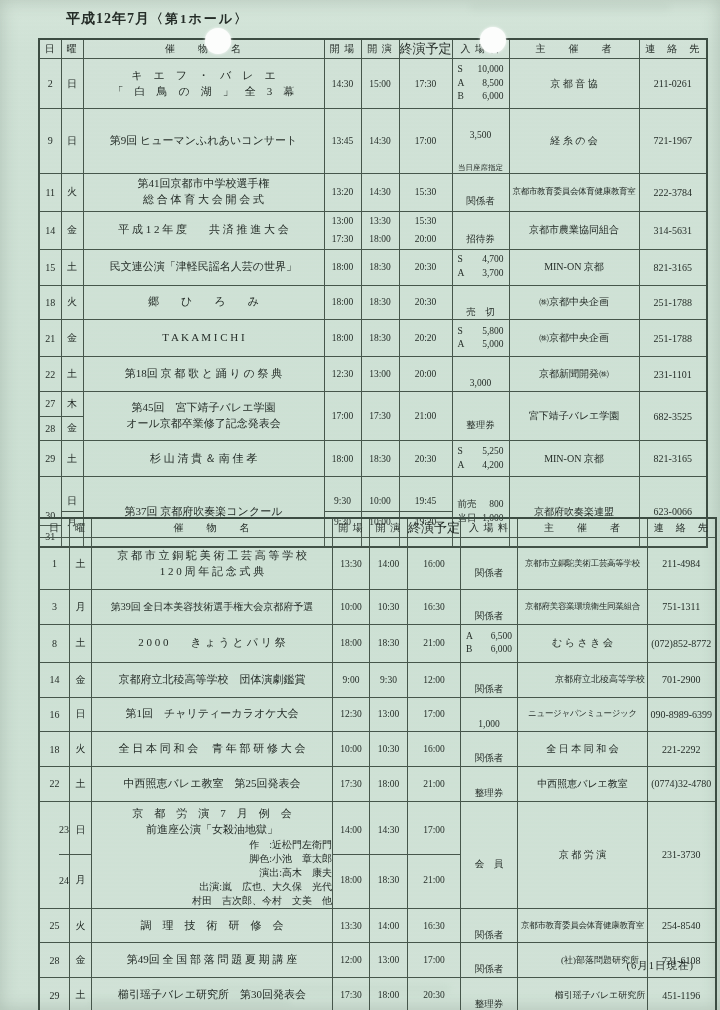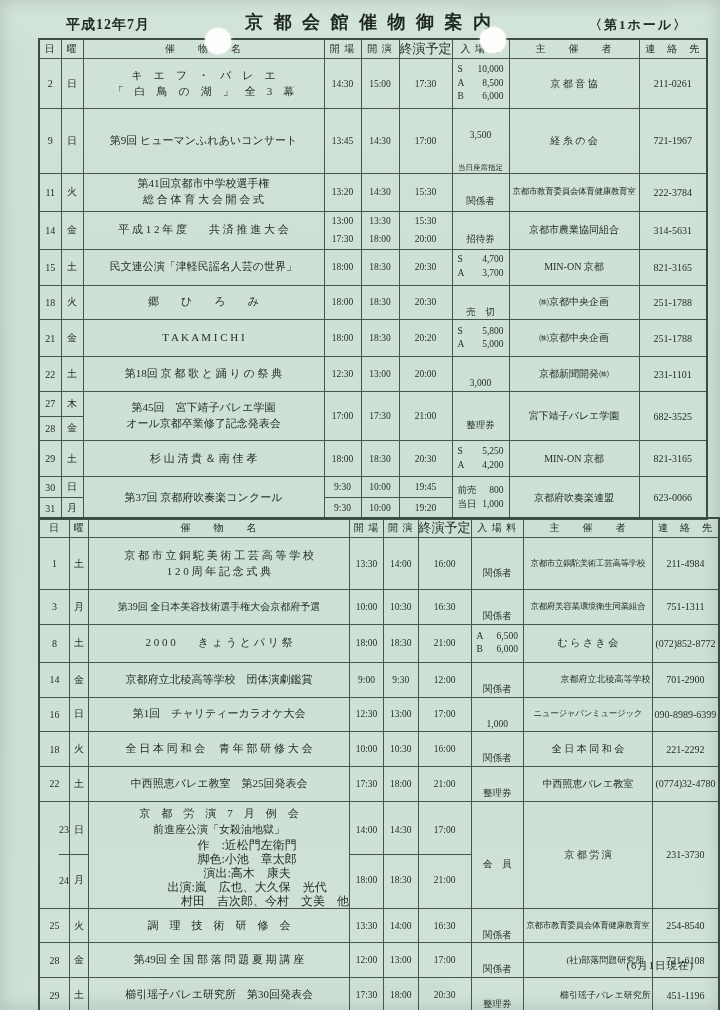--- a/index.html
+++ b/index.html
@@ -61,21 +61,21 @@
     color:#252d28;
   }
   th.c-head{font-size:10px;letter-spacing:1px;white-space:nowrap;}
   th.c-head-small{font-size:13px;letter-spacing:0;}
   td.day-cell,td.weekday-cell{font-size:10px;}
   td.event-cell{font-size:11px;}
   td.event-cell.long{font-size:10px;}
   td.event-cell.has-details{vertical-align:top;padding-top:4px;}
   .title-line{line-height:1.45;white-space:nowrap;}
   .detail-line{
-    font-size:12px;line-height:14px;text-align:center;
+    font-size:10px;line-height:14px;text-align:right;
     padding-left:56px;white-space:pre;
   }
   td.time-cell{font-size:9.5px;white-space:nowrap;}
   td.fee-cell{font-size:9.5px;}
   .fee-line{line-height:1.45;white-space:nowrap;margin-top:20px;}
   .fee-line.small{font-size:7.5px;line-height:1.3;}
   .fee-pair{
     display:flex;justify-content:space-between;align-items:center;
     padding:0 5px;line-height:1.45;white-space:nowrap;
   }
@@ -98,21 +98,20 @@
 
 <div class="scan">
   <div class="ghost g1"></div>
   <div class="ghost g2"></div>
   <div class="ghost g3"></div>
   <div class="hole hole1"></div>
   <div class="hole hole2"></div>
 
   <header class="page-head">
     <span class="era-date">平成12年7月</span>
-    <h1 class="page-title">京 都 会 館 催 物 御 案 内</h1>
     <span class="hall-label">〈第1ホール〉</span>
   </header>
 
   <div id="hall1-table" class="tbl-mount">
       <table class="sched">
         <colgroup>
           <col style="width: 22px;">
           <col style="width: 22px;">
           <col style="width: 241px;">
           <col style="width: 37px;">
@@ -342,21 +341,21 @@
               <div class="fee-pair">
                 <span>A</span>
                 <span>4,200</span>
               </div>
             </td>
             <td class="organizer-cell">MIN-ON 京都</td>
             <td class="contact-cell">821-3165</td>
           </tr>
           <tr style="height: 42px;">
             <td class="day-cell">
-              <div class="stack divided" style="height: 41px;">
+              <div class="stack divided" style="height: 41px; margin-top: 28px;">
                 <div class="sub">30</div>
                 <div class="sub">31</div>
               </div>
             </td>
             <td class="weekday-cell">
               <div class="stack divided" style="height: 41px;">
                 <div class="sub">日</div>
                 <div class="sub">月</div>
               </div>
             </td>

